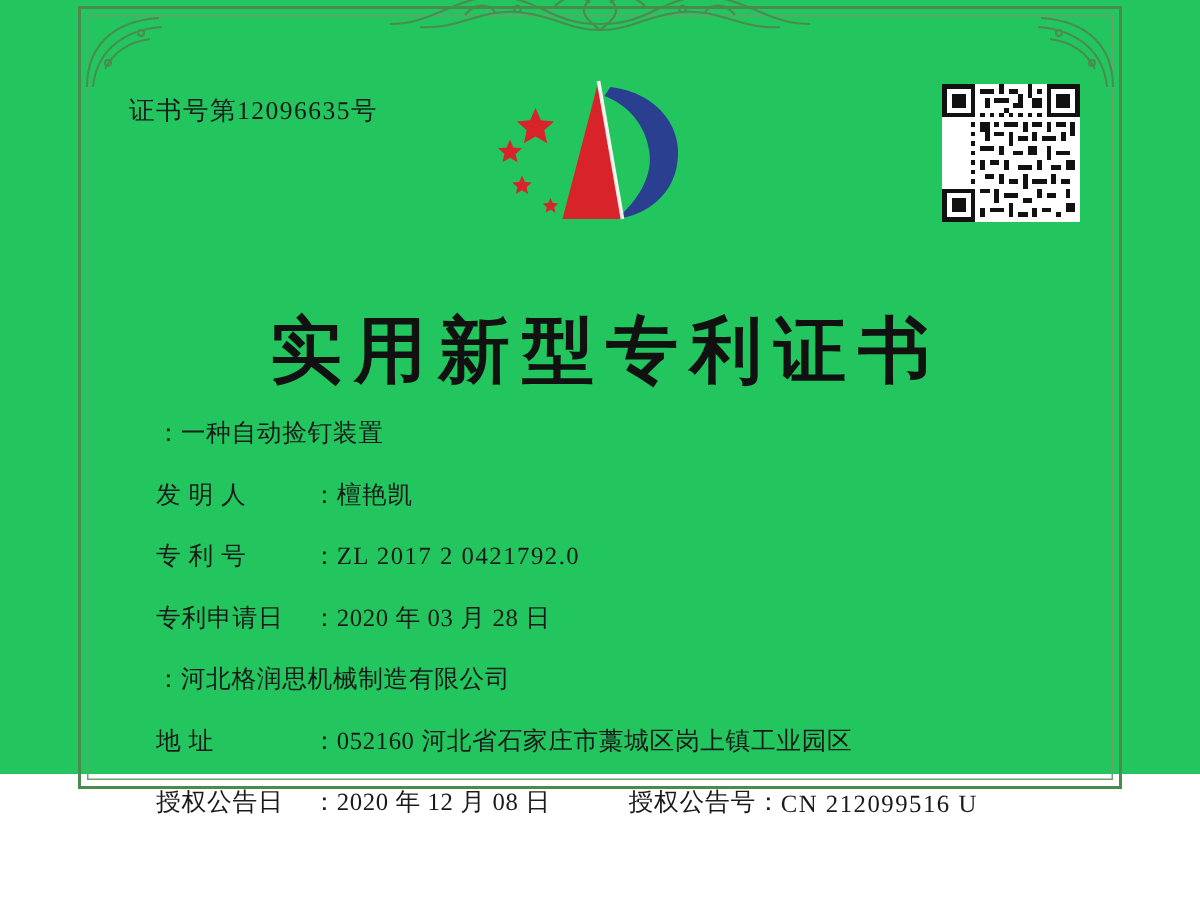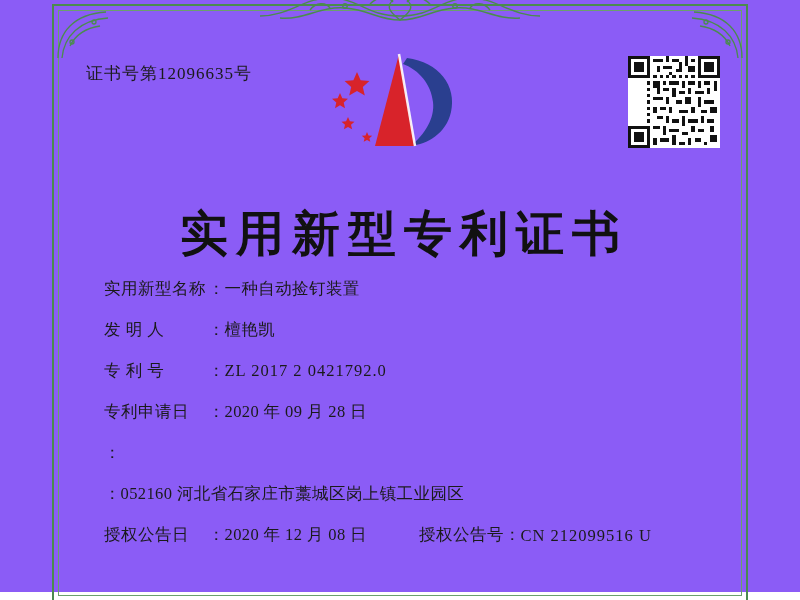--- a/index.html
+++ b/index.html
@@ -9,22 +9,22 @@
   body {
     width: 800px;
     height: 600px;
     background: #ffffff;
     font-family: "Liberation Serif", serif;
     overflow: hidden;
   }
   .certificate {
     position: relative;
     width: 800px;
-    height: 592px;
-    background: #8b5cf6;
+    height: 516px;
+    background: #22c55e;
     box-sizing: border-box;
   }
 
   
   .border-outer {
     position: absolute;
     left: 52px;
     top: 4px;
     right: 52px;
     bottom: -10px;
@@ -319,48 +319,49 @@
           <rect x="20" y="1" width="1" height="1"></rect>
       </g>
     </svg>
   </div>
 
   <div class="title">实用新型专利证书</div>
 
   <div class="fields">
 
     <div class="field-row">
-      <span class="field-label label-box">实用新型名称</span>
       <span class="colon">：</span>
       <span class="field-value">一种自动捡钉装置</span>
     </div>
 
     <div class="field-row">
       <span class="field-label label-box">发 明 人</span>
       <span class="colon">：</span>
       <span class="field-value">檀艳凯</span>
     </div>
 
     <div class="field-row">
       <span class="field-label label-box">专 利 号</span>
       <span class="colon">：</span>
       <span class="field-value mono-num">ZL 2017 2 0421792.0</span>
     </div>
 
     <div class="field-row">
       <span class="field-label label-box">专利申请日</span>
       <span class="colon">：</span>
-      <span class="field-value">2020 年 09 月 28 日</span>
-    </div>
-
-    <div class="field-row">
-      <span class="colon">：</span>
-    </div>
-
-    <div class="field-row">
+      <span class="field-value">2020 年 03 月 28 日</span>
+    </div>
+
+    <div class="field-row">
+      <span class="colon">：</span>
+      <span class="field-value">河北格润思机械制造有限公司</span>
+    </div>
+
+    <div class="field-row">
+      <span class="field-label label-box">地 址</span>
       <span class="colon">：</span>
       <span class="field-value">052160 河北省石家庄市藁城区岗上镇工业园区</span>
     </div>
 
     <div class="field-row split">
       <span class="field-label label-box">授权公告日</span>
       <span class="colon">：</span>
       <span class="field-value">2020 年 12 月 08 日</span>
       <span class="split-second">
         <span class="field-label label-box">授权公告号</span>

